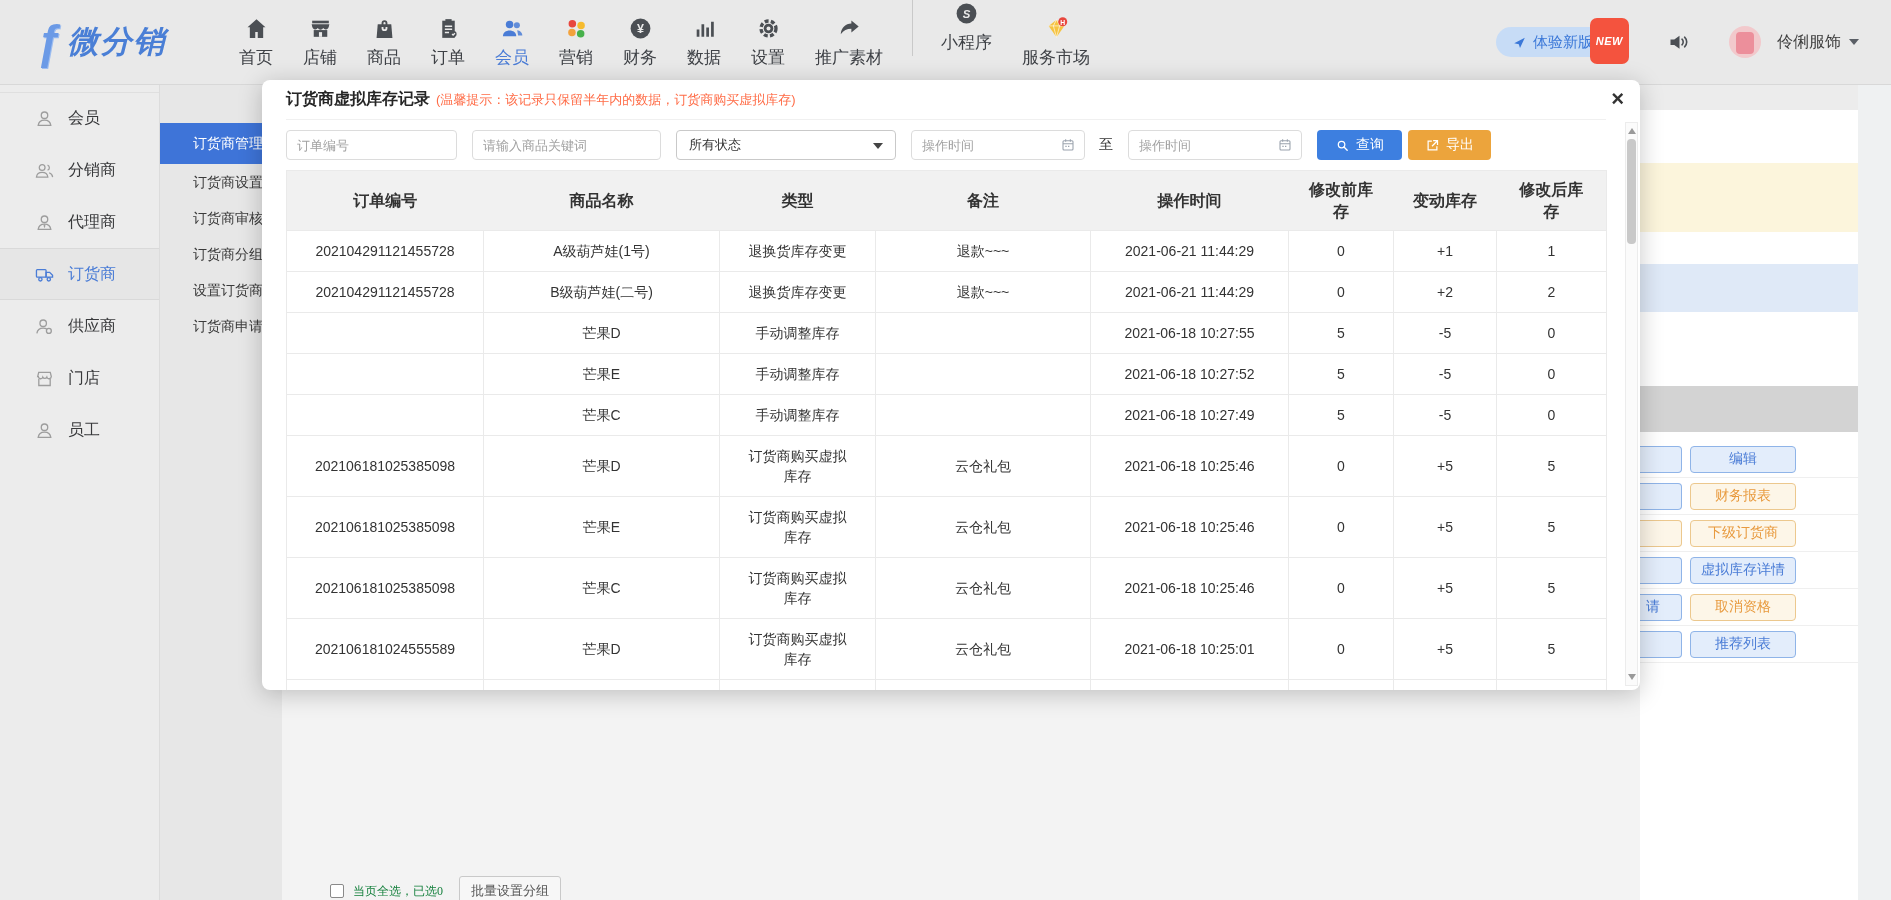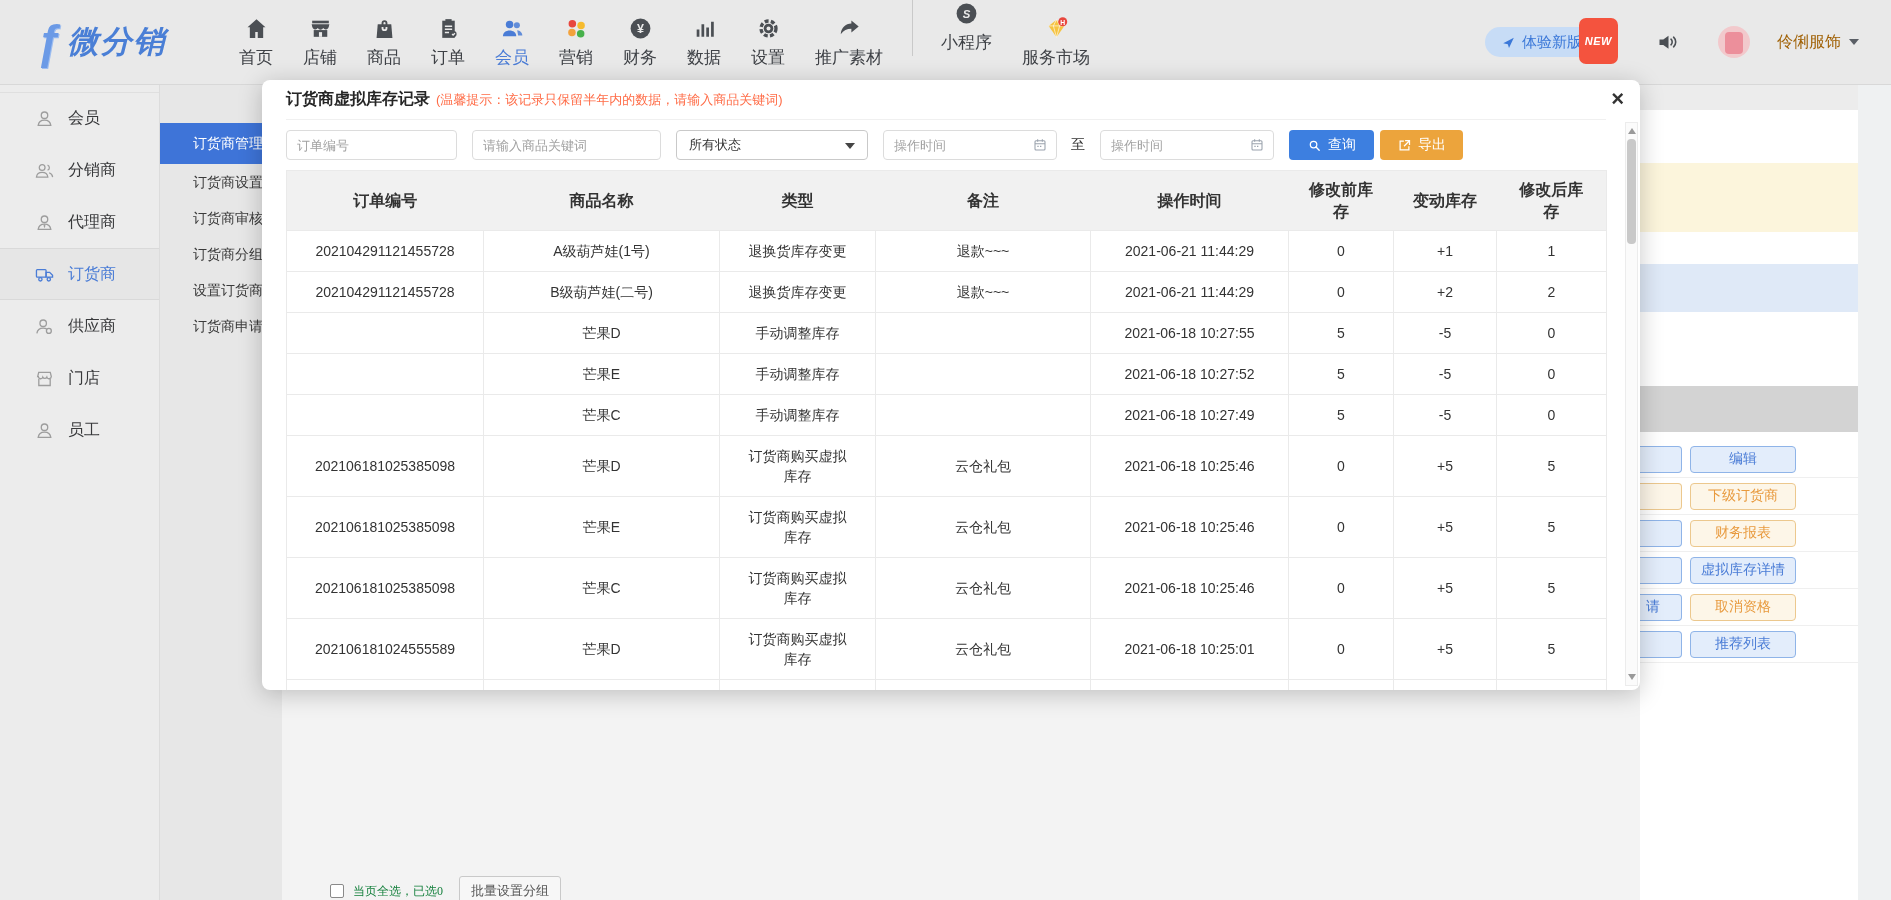--- a/index.html
+++ b/index.html
@@ -25,21 +25,21 @@
   .try-pill { position:relative; background:#c7dcf6; color:#3b78d8; font-size:15px; height:30px;
     border-radius:15px; display:flex; align-items:center; padding:0 16px; cursor:pointer; }
   .try-pill .ic { width:15px; height:15px; margin-right:6px; color:#3b78d8; }
   .new-badge { position:absolute; top:-9px; right:-20px; background:#f4533e; color:#fff; font-size:11px;
     font-weight:bold; padding:17px 6px; border-radius:7px; letter-spacing:.5px;font-style:italic; }
   .speaker { width:24px; height:24px; color:#4b4f54; margin-left:58px; cursor:pointer; }
   .avatar { width:32px; height:32px; border-radius:50%; background:#f2c9cc; margin-left:38px;
     position:relative; overflow:hidden; cursor:pointer; }
   .avatar::after { content:""; position:absolute; left:7px; top:6px; width:18px; height:22px;
     background:#ec8f9b; border-radius:4px; }
-  .user-name { font-size:16px; color:#a16207; margin-left:27px; cursor:pointer; }
+  .user-name { font-size:16px; color:#404040; margin-left:16px; cursor:pointer; }
   .chev-down { width:0; height:0; border-left:5px solid transparent; border-right:5px solid transparent;
     border-top:6px solid #5a5f66; margin-left:8px; cursor:pointer; }
 
   
   .sidebar { position:absolute; top:85px; left:0; width:160px; height:815px; background:#ececec;
     border-right:1px solid #dcdcdc; z-index:3; padding-top:7px; }
   .side-item { height:52px; display:flex; align-items:center; padding-left:34px; cursor:pointer;
     color:#38393b; font-size:16px; }
   .side-item .ic { width:21px; height:21px; margin-right:13px; color:#9d9d9d; }
   .side-item.active { color:#4a7cd6; background:#e6e6e6; border-top:1px solid #d9d9d9; border-bottom:1px solid #d9d9d9; }
@@ -82,21 +82,21 @@
     cursor:pointer; line-height:1.2; }
   .modal-titlebar { height:40px; display:flex; align-items:center; border-bottom:1px solid #f0f0f0; }
   .modal-title { font-size:16px; font-weight:600; color:#262626; }
   .modal-hint { font-size:13px; color:#ff6c47; margin-left:6px; }
   .filters { display:flex; align-items:center; margin-top:10px; }
   .f-input { height:30px; border:1px solid #dcdcdc; border-radius:4px; padding:0 10px; font-size:13px;
     color:#333; font-family:inherit; outline:none; }
   .f-input::placeholder { color:#a2a2a2; }
   .in-order { width:171px; }
   .in-kw { width:189px; margin-left:15px; }
-  .f-select { width:192px; height:30px; margin-left:15px; border:1px solid #c9c9c9; border-radius:4px;
+  .f-select { width:220px; height:30px; margin-left:15px; border:1px solid #c9c9c9; border-radius:4px;
     display:flex; align-items:center; padding:0 12px; font-size:13px; color:#333; position:relative; cursor:pointer; }
   .f-select::after { content:""; position:absolute; right:12px; top:12px; width:0; height:0;
     border-left:5px solid transparent; border-right:5px solid transparent; border-top:6px solid #444; }
   .date-wrap { position:relative; margin-left:15px; }
   .in-date { width:174px; padding-right:30px; }
   .date-wrap .ic { position:absolute; right:9px; top:7px; width:16px; height:16px; color:#9aa2ad; }
   .to-label { margin-left:14px; margin-right:0; font-size:14px; color:#333; }
   .btn { height:30px; border:none; border-radius:4px; color:#fff; font-size:14px; display:flex;
     align-items:center; justify-content:center; cursor:pointer; font-family:inherit; }
   .btn .ic { width:15px; height:15px; margin-right:6px; color:#fff; }
@@ -448,27 +448,27 @@
 <div class="bg-rightmargin"></div>
 
 <div class="bg-actions">
 
     <div class="bg-row">
       <span class="frag blue"></span>
       <button class="bg-btn blue">编辑</button>
     </div>
 
     <div class="bg-row">
+      <span class="frag blue"></span>
+      <button class="bg-btn orange">财务报表</button>
+    </div>
+
+    <div class="bg-row">
       <span class="frag orange"></span>
       <button class="bg-btn orange">下级订货商</button>
-    </div>
-
-    <div class="bg-row">
-      <span class="frag blue"></span>
-      <button class="bg-btn orange">财务报表</button>
     </div>
 
 
     <div class="bg-row">
       <span class="frag blue"></span>
       <button class="bg-btn blue">虚拟库存详情</button>
     </div>
 
     <div class="bg-row">
       <span class="frag blue">请</span>
@@ -485,21 +485,21 @@
   <span class="checkbox"></span>
   <span class="select-text">当页全选，已选0</span>
   <button class="batch-btn">批量设置分组</button>
 </div>
 
 <div class="modal">
   <span class="modal-close">×</span>
 
   <div class="modal-titlebar">
     <span class="modal-title">订货商虚拟库存记录</span>
-    <span class="modal-hint">(温馨提示：该记录只保留半年内的数据，请输入商品关键词)</span>
+    <span class="modal-hint">(温馨提示：该记录只保留半年内的数据，订货商购买虚拟库存)</span>
   </div>
 
   <div class="filters">
     <input class="f-input in-order" placeholder="订单编号" style="">
     <input class="f-input in-kw" placeholder="请输入商品关键词" style="">
     <div class="f-select">
       <span>所有状态</span>
     </div>
     <div class="date-wrap">
       <input class="f-input in-date" placeholder="操作时间" style="">

